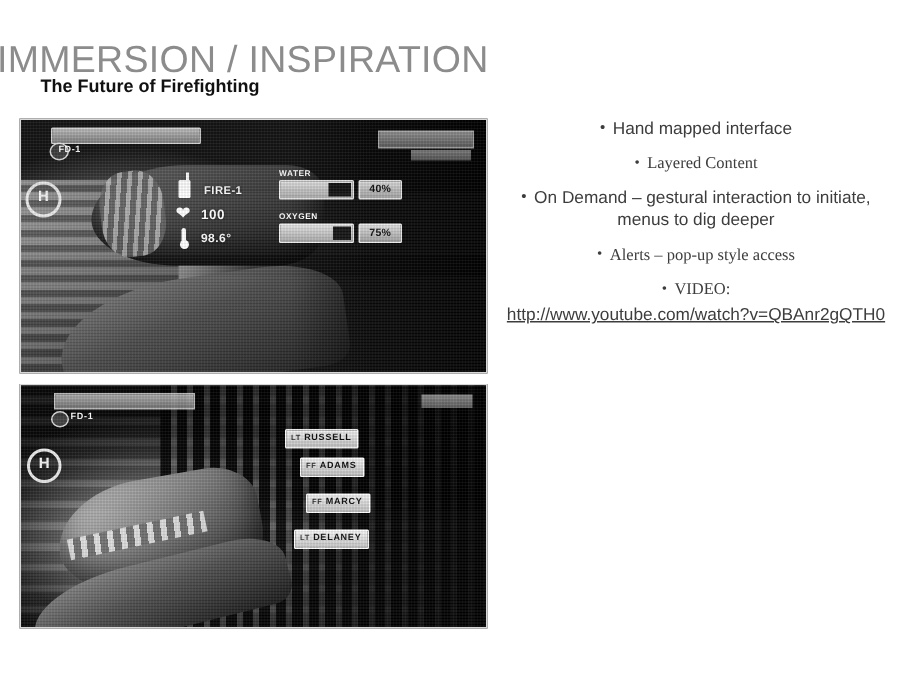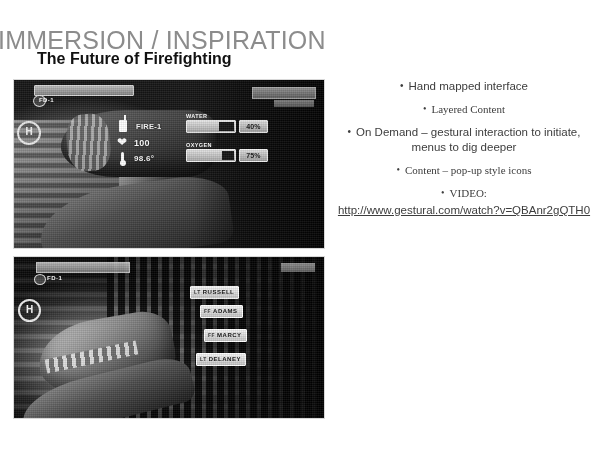--- a/index.html
+++ b/index.html
@@ -31,25 +31,24 @@
     font-size: 25px;
     letter-spacing: 0.2px;
     color: #8c8c8c;
     white-space: nowrap;
     font-weight: 400;
   }
   .subtitle {
     position: absolute;
     left: 27px;
     top: 50px;
-    font-size: 16px;
+    font-size: 12px;
     color: #111111;
     font-weight: bold;
     white-space: nowrap;
-    margin-left: 10px;
   }
 
   
   .photo {
     position: absolute;
     overflow: hidden;
     background: #0a0a0a;
     border: 1px solid #d8d8d8;
     box-sizing: border-box;
   }
@@ -492,24 +491,24 @@
     <div class="bullet-line lvl2">
       <span class="dot">•</span><span>Layered Content</span>
     </div>
 
 
     <div class="bullet-line" style="padding:0 10px;">
       <span class="dot">•</span><span>On Demand – gestural interaction to initiate, menus to dig deeper</span>
     </div>
 
     <div class="bullet-line lvl2">
-      <span class="dot">•</span><span>Content – pop-up style icons</span>
+      <span class="dot">•</span><span>Alerts – pop-up style access</span>
     </div>
 
     <div class="bullet-line lvl2 video-line">
       <span class="dot">•</span><span>VIDEO:</span>
     </div>
 
-    <div class="url-line">http://www.gestural.com/watch?v=QBAnr2gQTH0</div>
+    <div class="url-line">http://www.youtube.com/watch?v=QBAnr2gQTH0</div>
 
   </div>
 
 </div>
 
 </body></html>

